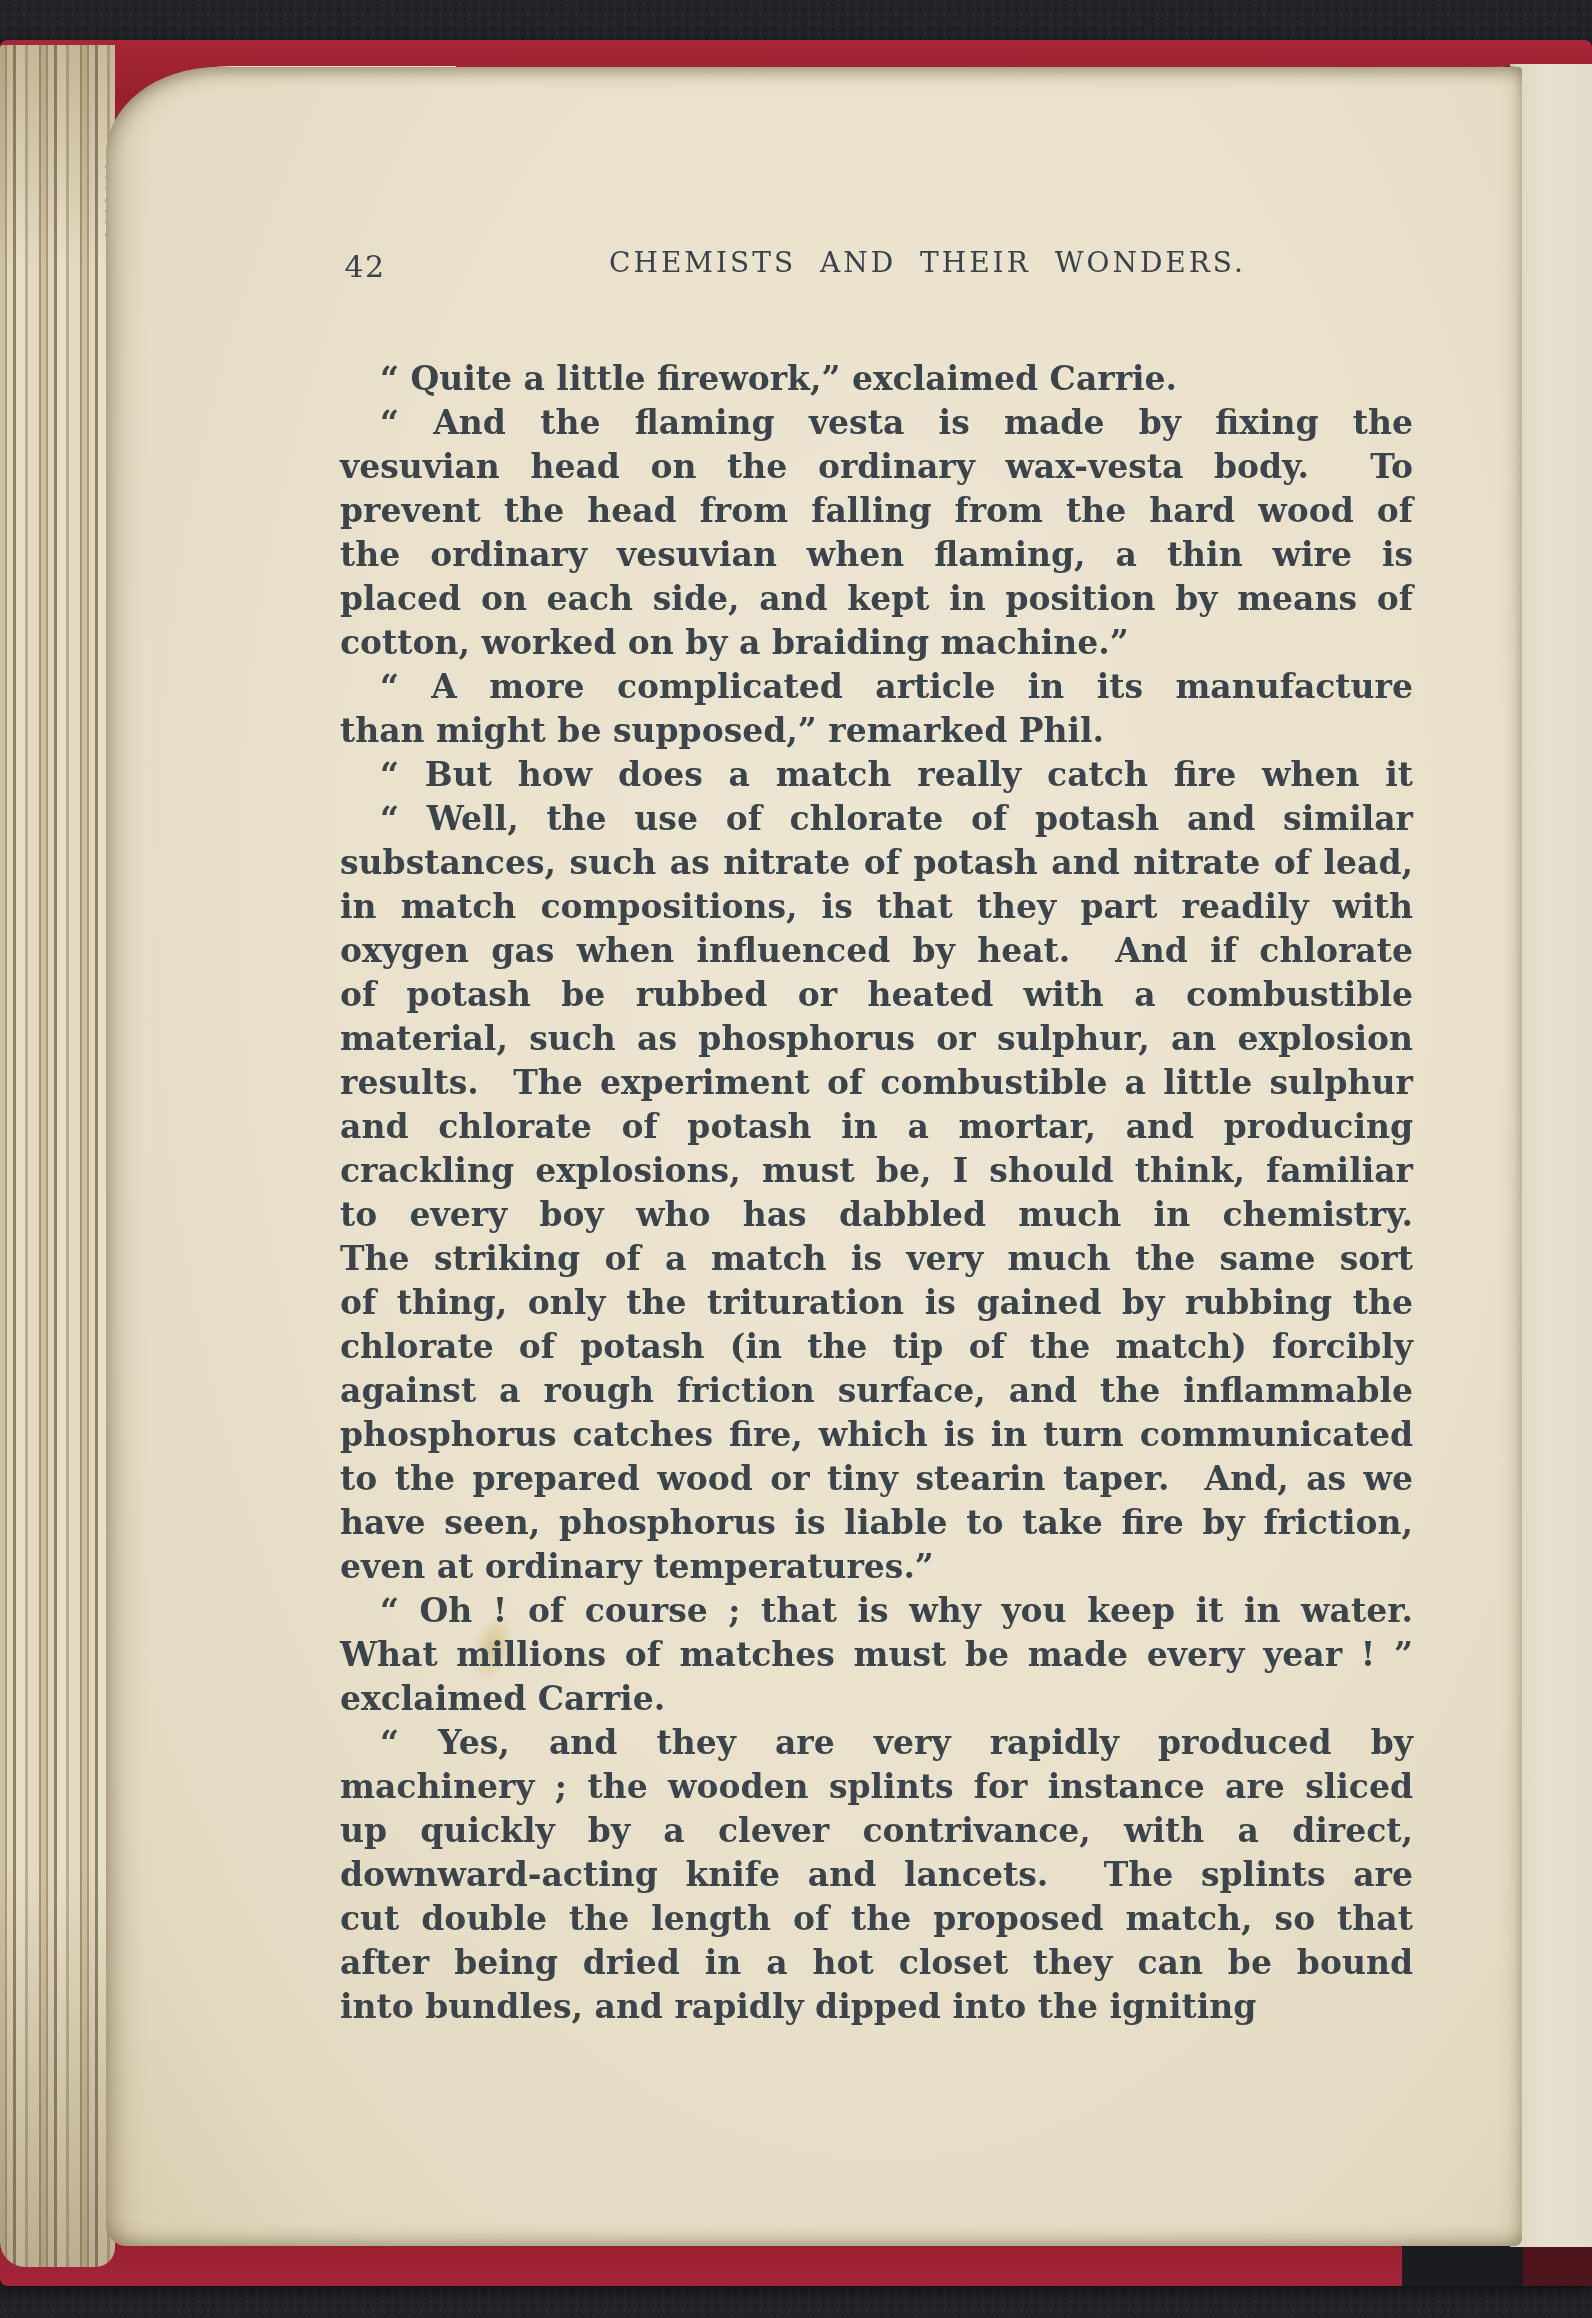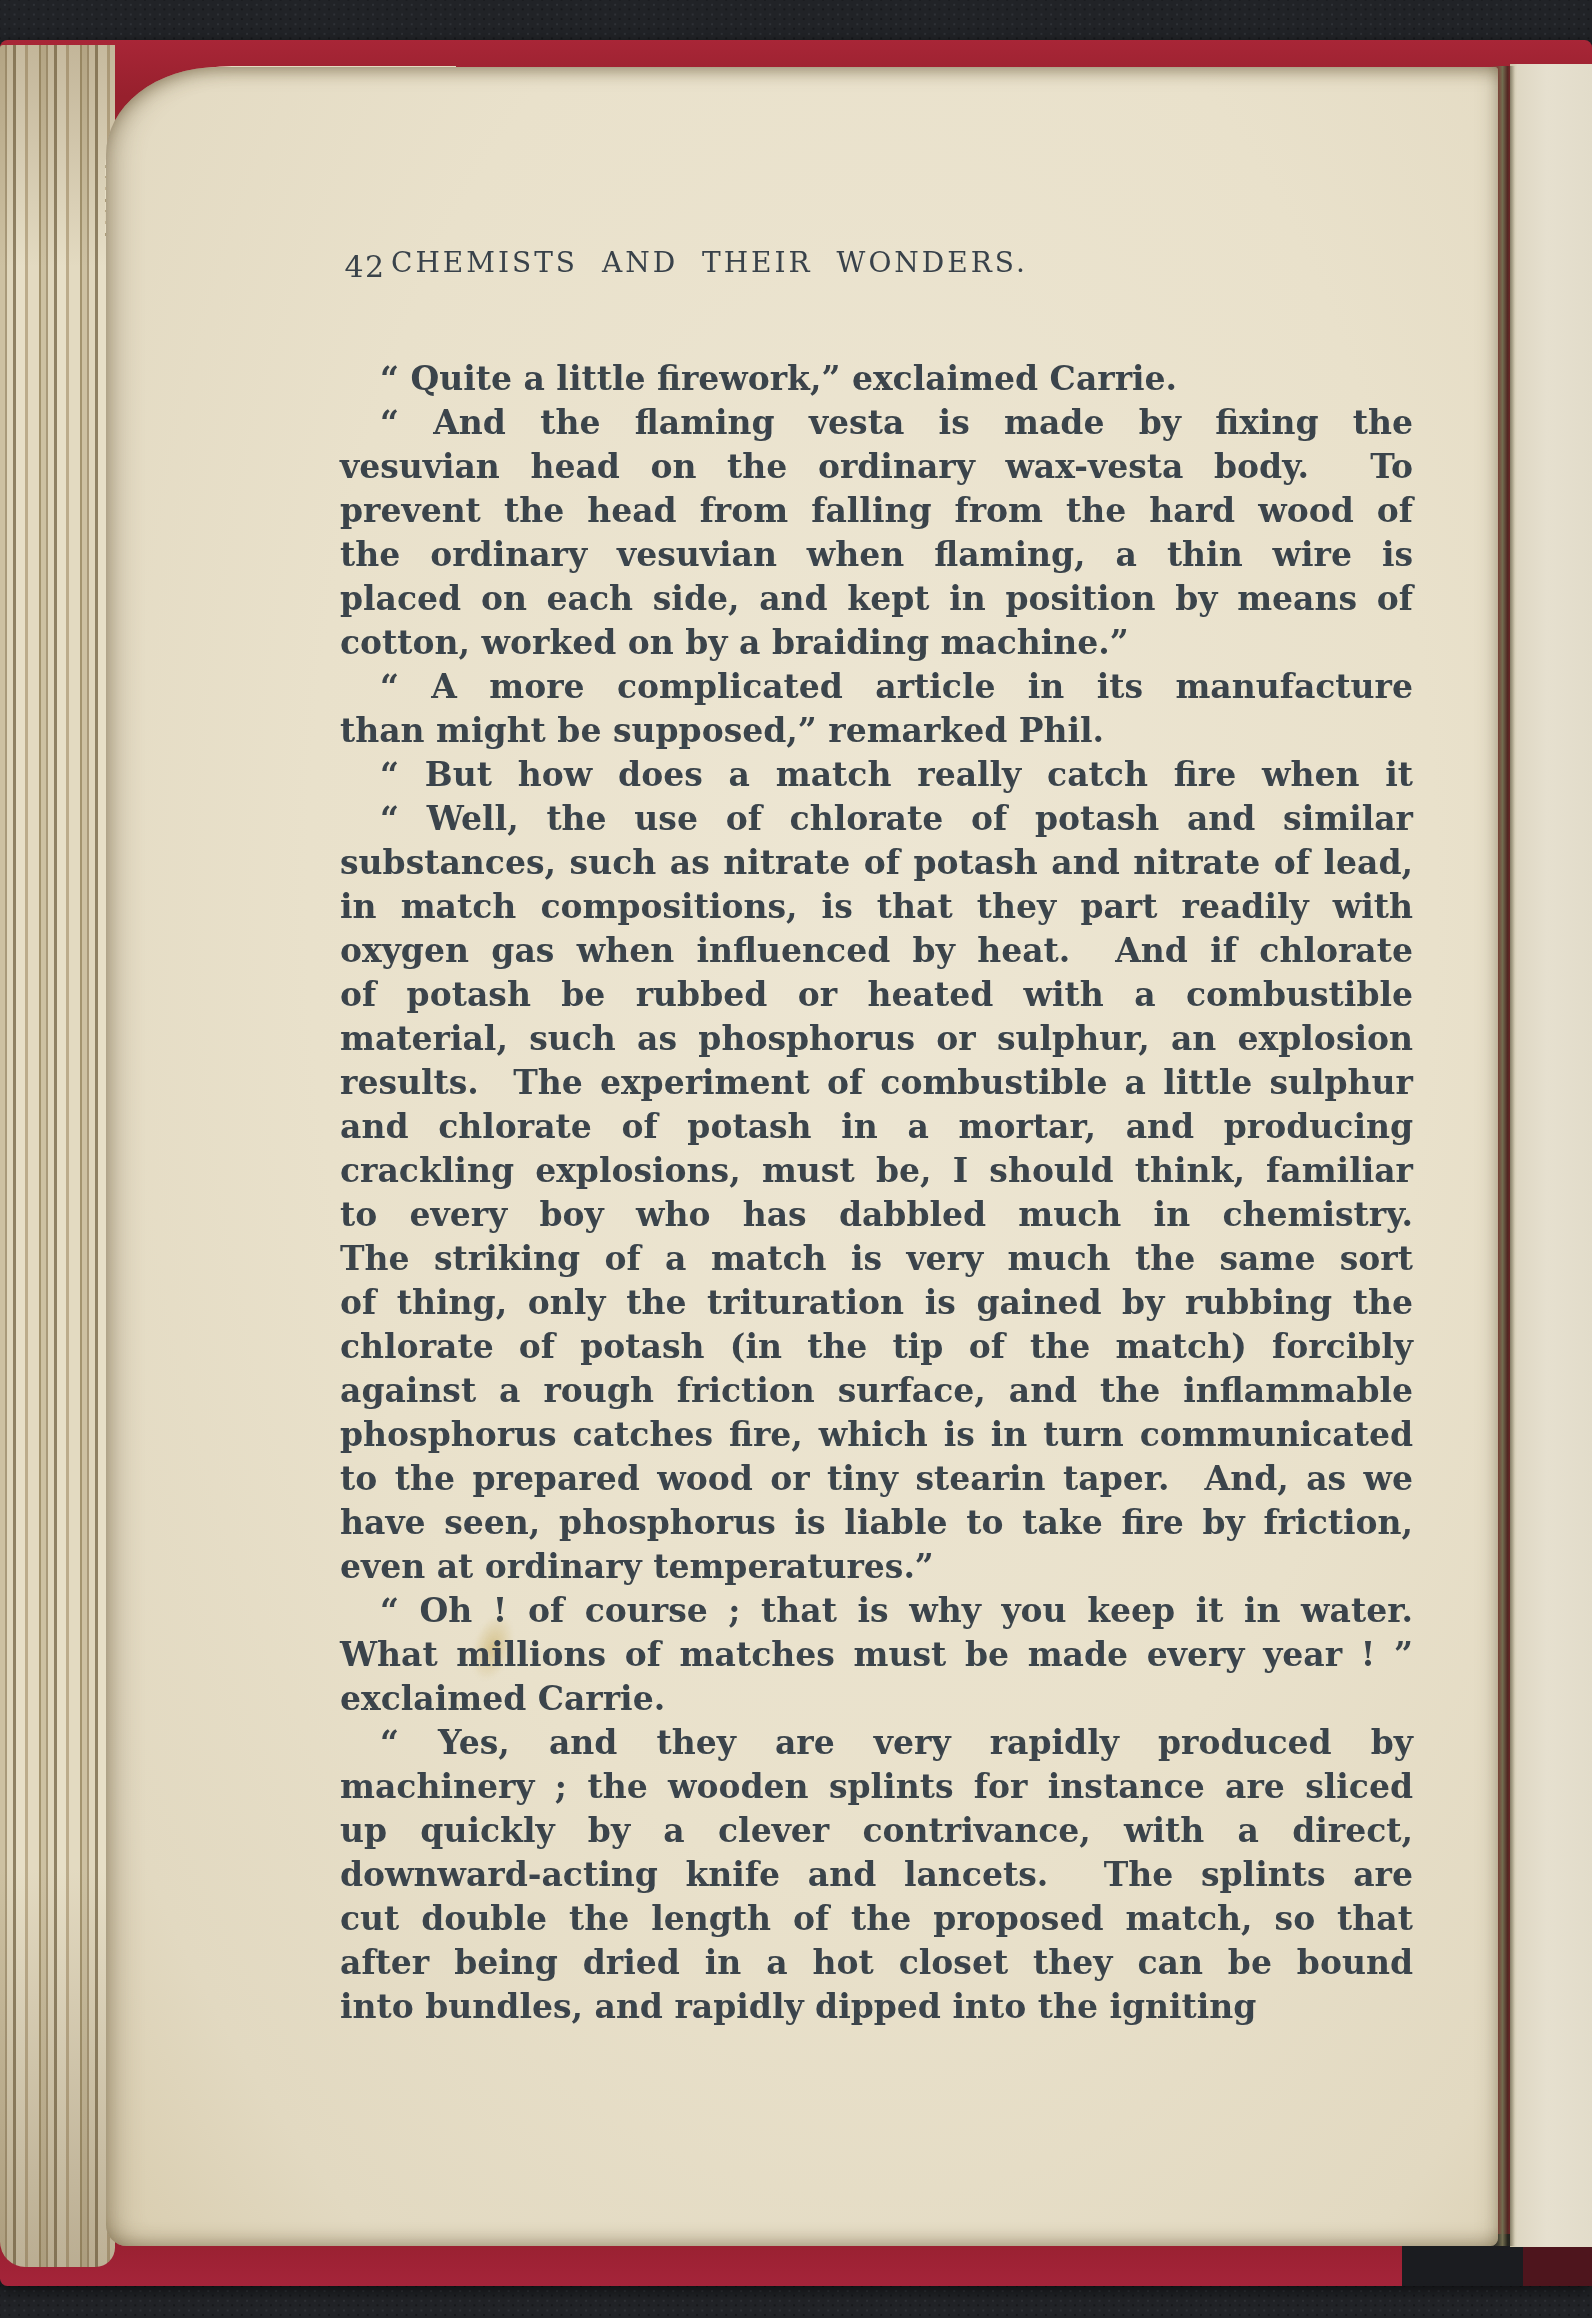--- a/index.html
+++ b/index.html
@@ -82,41 +82,42 @@
   .page {
     position: absolute;
     left: 106px; top: 67px; width: 1392px; height: 2179px;
     background: radial-gradient(ellipse at 55% 38%, #ede6d3 0%, #e9e1cb 52%, #e2d9c1 84%, #d8ccae 100%);
     border-radius: 112px 3.7px 7.5px 21px / 88px 3.7px 7.5px 21px;
     box-shadow:
       inset 0 12px 18px -9px rgba(95,78,46,0.55),
       inset 21px 0 30px -15px rgba(95,78,46,0.45),
       inset -13.4px 0 21px -13.4px rgba(84,74,48,0.35),
       inset 0 -13.4px 19.4px -10.5px rgba(95,78,46,0.42);
+    padding-left: 24px;
   }
   .stain {
     position: absolute;
     left: 367px; top: 1546px; width: 39px; height: 69px;
     background: radial-gradient(ellipse, rgba(186,152,54,0.42) 0%, rgba(186,152,54,0) 70%);
     border-radius: 50%;
     transform: rotate(18deg);
     filter: blur(1.5px);
   }
   .content {
     position: absolute;
     left: 234px; top: 179px; width: 1073px;
     color: #3b444b;
   }
   .header { position: relative; height: 45px; }
   .page-number {
     position: absolute; left: 4.5px; top: 3px;
     font-size: 30px; letter-spacing: 1.5px; color: #394249;
   }
   .running-title {
-    text-align: left;
+    text-align: center;
     transform: translateX(51px);
     font-size: 28px;
     letter-spacing: 3px;
     word-spacing: 12px;
     color: #39424a;
   }
   .body-text {
     margin-top: 66px;
     font-size: 33px;
     line-height: 44px;

